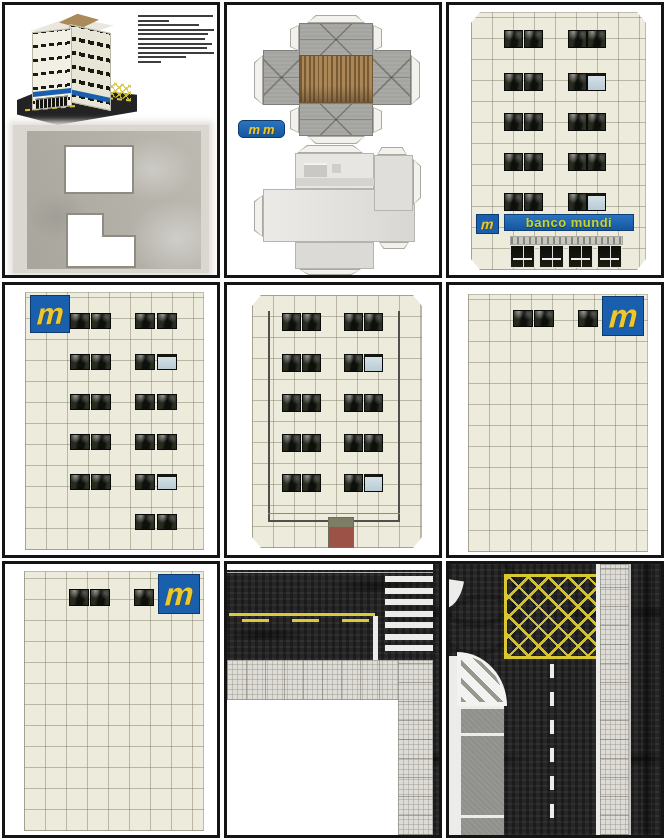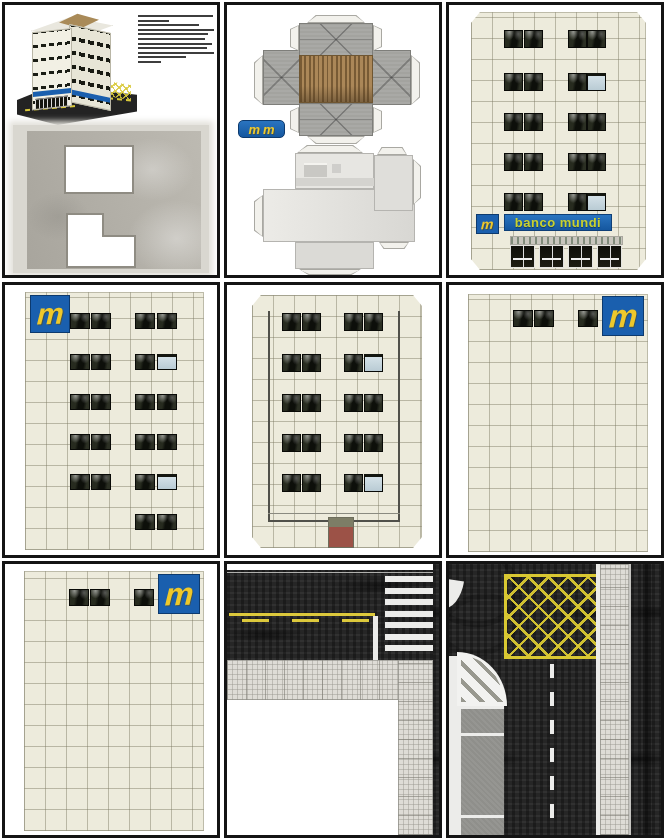--- a/index.html
+++ b/index.html
@@ -183,21 +183,21 @@
           <div class="abs" style="inset: 1px; background: rgb(242, 241, 236); clip-path: polygon(0px 0px, 100% 0px, 85% 100%, 15% 100%);"></div>
         </div>
       </div>
   </div>
 
   <div class="panel" id="p3" style="left:446px;top:2px;width:218px;height:276px">
     <div class="wall bevel" id="wall-front" style="left:22px;top:7px;width:175px;height:258px">
       <div class="logo" style="left:5px;top:202px;width:21px;height:18px;font-size:14px;">
         <span>m</span>
       </div>
-      <div class="sign-bar" style="left:33px;top:202px;width:108px;height:17px;">
+      <div class="sign-bar" style="left:33px;top:202px;width:130px;height:17px;">
         <span>banco mundi</span>
       </div>
       <div class="ent-header" style="left:39px;top:224px;width:113px;height:9px;"></div>
       <div class="abs" id="doors" style="left:39px;top:233px;width:113px;height:23px;">
           <div class="door" style="left: 0px;"></div>
           <div class="door" style="left: 29px;"></div>
           <div class="door" style="left: 58px;"></div>
           <div class="door" style="left: 87px;"></div>
         </div>
     <div class="win" style="left: 33px; top: 18px; width: 19px; height: 18px;"></div>

